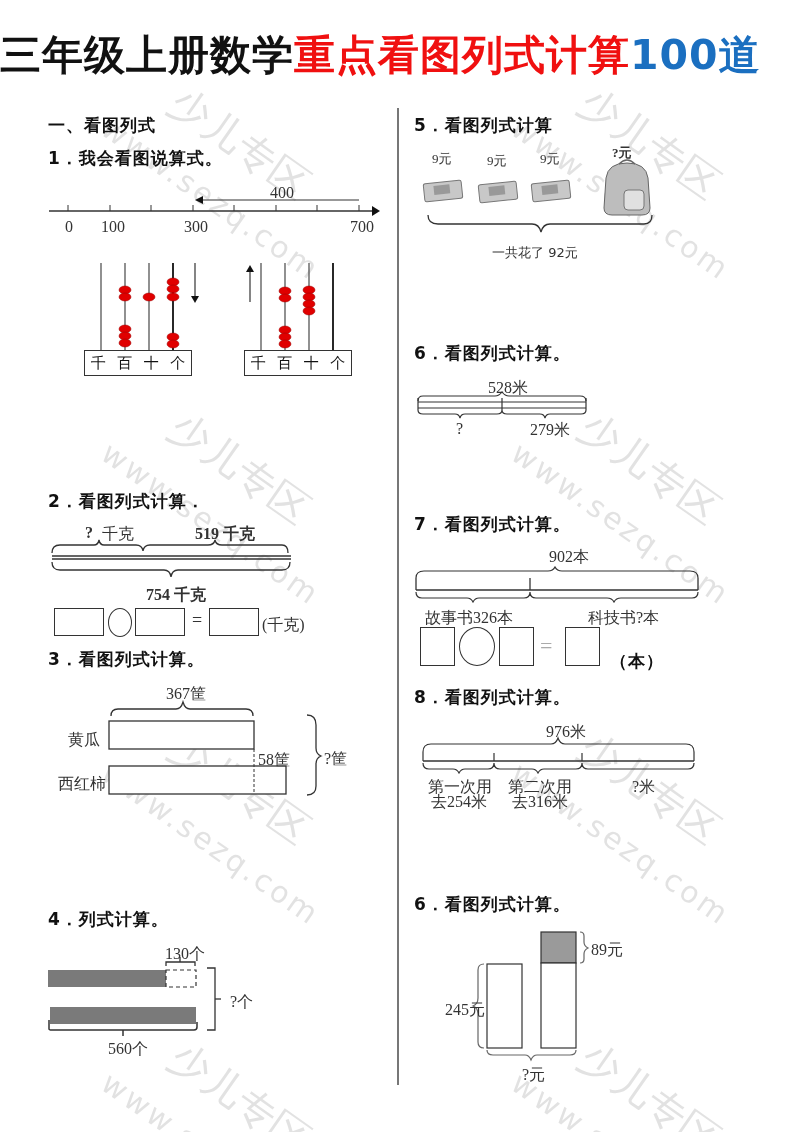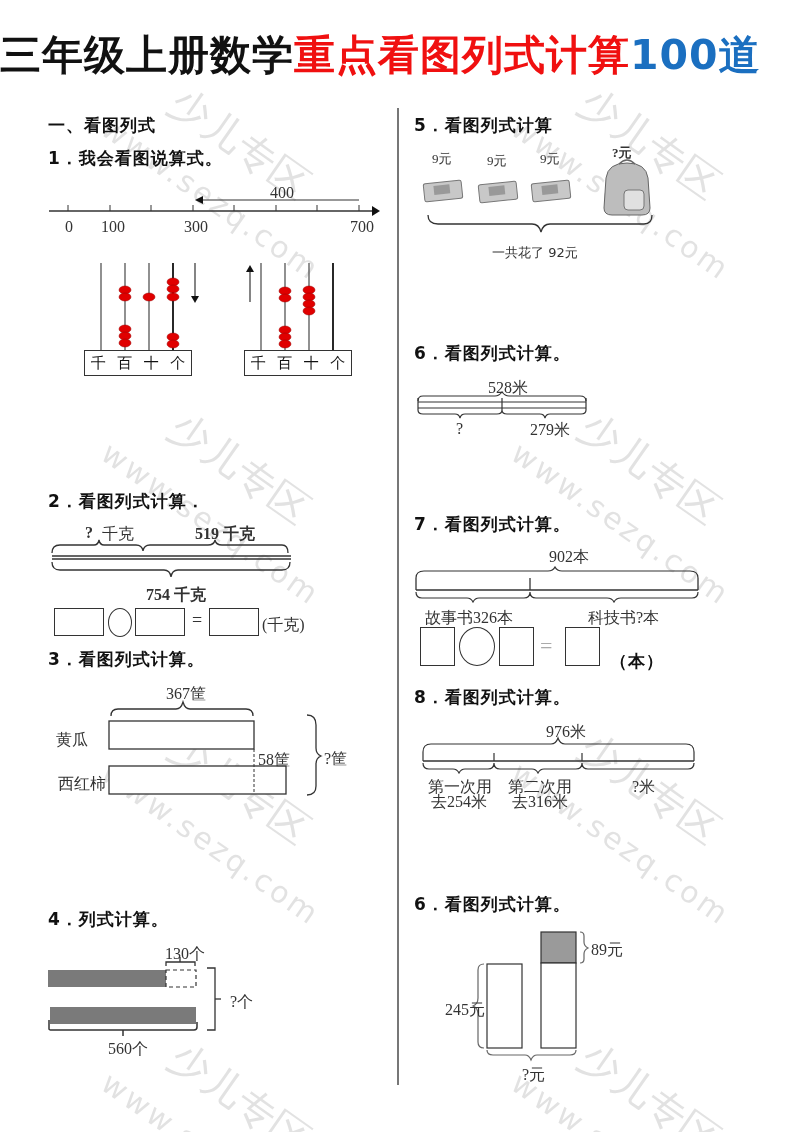--- a/index.html
+++ b/index.html
@@ -153,21 +153,21 @@
 
 <div class="h" style="left:48px;top:648px;">3．看图列式计算。</div>
 <div class="lbl" style="left:166px;top:684px;">367筐</div>
 <svg style="left:0;top:0;" width="400" height="820">
   <path d="M111,716 Q111,709 118,709 L176,709 Q181,709 183,702 Q185,709 190,709 L246,709 Q253,709 253,716" fill="none" stroke="#333" stroke-width="1.3"></path>
   <rect x="109" y="721" width="145" height="28" fill="#fff" stroke="#333" stroke-width="1.3"></rect>
   <rect x="109" y="766" width="177" height="28" fill="#fff" stroke="#333" stroke-width="1.3"></rect>
   <line x1="254" y1="749" x2="254" y2="794" stroke="#333" stroke-width="1" stroke-dasharray="3,2"></line>
   <path d="M307,715 Q316,715 316,725 L316,748 Q316,754 321,756 Q316,758 316,764 L316,786 Q316,795 307,795" fill="none" stroke="#333" stroke-width="1.3"></path>
 </svg>
-<div class="lbl" style="left:56px;top:730px;">黄瓜</div>
+<div class="lbl" style="left:68px;top:730px;">黄瓜</div>
 <div class="lbl" style="left:258px;top:750px;">58筐</div>
 <div class="lbl" style="left:324px;top:749px;">?筐</div>
 <div class="lbl" style="left:58px;top:774px;">西红柿</div>
 
 <div class="h" style="left:48px;top:908px;">4．列式计算。</div>
 <div class="lbl" style="left:165px;top:944px;">130个</div>
 <svg style="left:0;top:0;" width="400" height="1080">
   <path d="M166,966 L166,962 L195,962 L195,966" fill="none" stroke="#333" stroke-width="1.3"></path>
   <line x1="180" y1="957" x2="180" y2="962" stroke="#333" stroke-width="1.3"></line>
   <rect x="48" y="970" width="118" height="17" fill="#7a7a7a"></rect>

